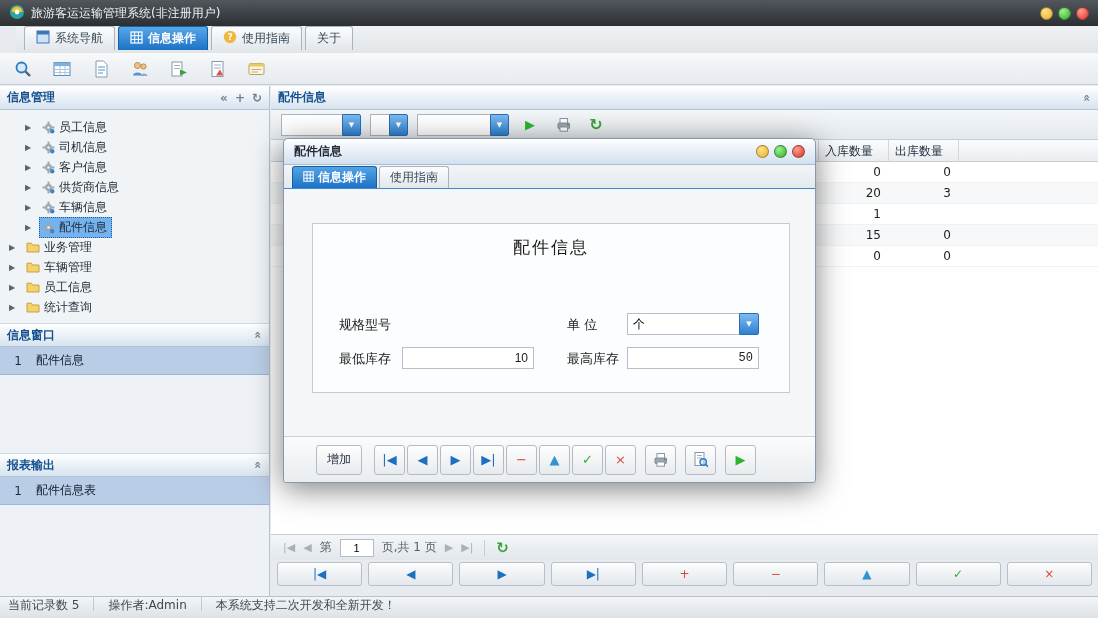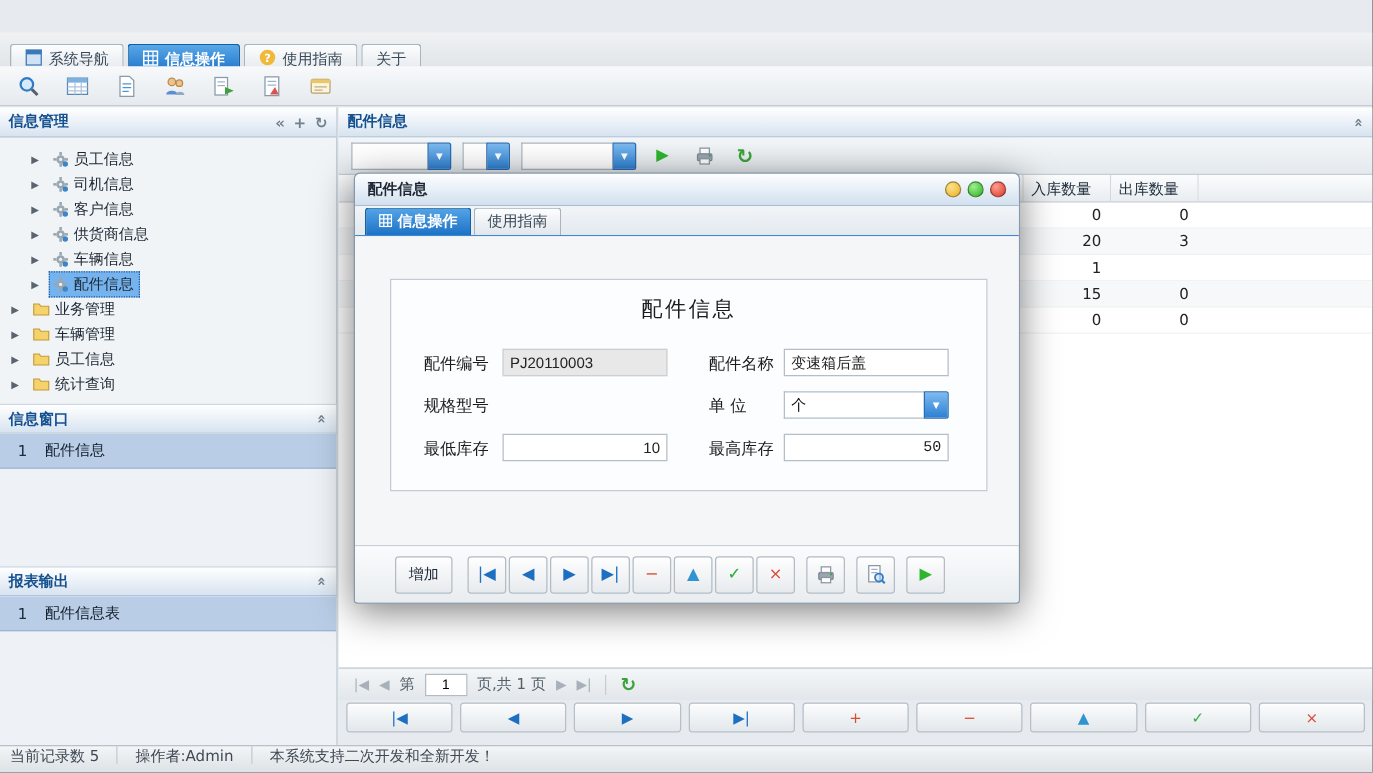--- a/index.html
+++ b/index.html
@@ -10,21 +10,21 @@
   
   .titlebar { position:absolute; top:0; left:0; right:0; height:26px; background:linear-gradient(#51575d,#2b2f32); display:flex; align-items:center; padding:0 9px; }
   .titlebar .ttl { color:#eef2f5; margin-left:6px; font-size:12px; }
   .traffic { margin-left:auto; display:flex; gap:5px; }
   .dot { width:13px; height:13px; border-radius:50%; border:1px solid rgba(0,0,0,.35); cursor:pointer; }
   .dot.y { background:radial-gradient(circle at 35% 30%, #ffe28a, #e8b124); }
   .dot.g { background:radial-gradient(circle at 35% 30%, #9ef08e, #2fae24); }
   .dot.r { background:radial-gradient(circle at 35% 30%, #ff9d8f, #d9362a); }
 
   
-  .tabstrip { position:absolute; top:26px; left:0; right:0; height:43px; background:linear-gradient(#f0f2f4,#d9dee3); border-bottom:1px solid #a9b4be; display:flex; align-items:center; padding-left:8px; gap:3px; }
+  .tabstrip { position:absolute; top:26px; left:16px; right:0; height:43px; background:linear-gradient(#f0f2f4,#d9dee3); border-bottom:1px solid #a9b4be; display:flex; align-items:flex-start; padding-left:8px; gap:3px; }
   .tab { height:24px; display:flex; align-items:center; gap:5px; padding:0 11px; border:1px solid #a9b4be; border-bottom:none; border-radius:3px 3px 0 0; background:linear-gradient(#fcfdfe,#e2e7ec); color:#3a4a58; cursor:pointer; }
   .tab.active { background:linear-gradient(#58a7e8,#1c72c6); border-color:#16609f; color:#fff; font-weight:bold; }
 
   
   .toolbar { position:absolute; top:53px; left:0; right:0; height:32px; background:linear-gradient(#f7f9fb,#e6eaee); border-bottom:1px solid #c3ccd4; display:flex; align-items:center; gap:13px; padding-left:10px; }
   .tool { width:26px; height:26px; display:flex; align-items:center; justify-content:center; border:1px solid transparent; border-radius:3px; cursor:pointer; }
 
   
   .sidebar { position:absolute; top:86px; left:0; bottom:22px; width:270px; background:#f0f4f7; border-right:1px solid #b6c2cd; display:flex; flex-direction:column; }
   .main { position:absolute; top:86px; left:271px; right:0; bottom:22px; display:flex; flex-direction:column; background:#e7ebef; }
@@ -110,20 +110,35 @@
   .dbar { position:absolute; left:0; right:0; bottom:0; height:46px; background:linear-gradient(#fafbfc,#e9edf0); border-top:1px solid #c8d0d8; border-radius:0 0 3px 3px; display:flex; align-items:center; padding-left:32px; gap:2px; }
   .dbtn { height:30px; min-width:31px; border:1px solid #b3bcc5; border-radius:3px; background:linear-gradient(#fefefe,#e7eaee); display:flex; align-items:center; justify-content:center; font-size:13px; cursor:pointer; }
   .dbtn.txt { padding:0 10px; margin-right:10px; font-size:12px; color:#1f2a38; }
   .dbtn.sp { margin-left:7px; }
 </style>
 </head>
 <body>
 
 <div class="app">
 
+  <div class="titlebar">
+    <span>
+      <svg width="16" height="16" viewBox="0 0 16 16">
+          <circle cx="8" cy="8" r="7" fill="#2aa5a0"></circle>
+          <path d="M2.5 8 A5.5 5.5 0 0 1 13.5 8" fill="#f2c12e"></path>
+          <circle cx="8" cy="8" r="2.4" fill="#fff"></circle>
+        </svg>
+    </span>
+    <span class="ttl">旅游客运运输管理系统(非注册用户)</span>
+    <span class="traffic">
+      <span class="dot y"></span>
+      <span class="dot g"></span>
+      <span class="dot r"></span>
+    </span>
+  </div>
 
   <div class="tabstrip">
     <div class="tab">
       <span><svg width="14" height="14">
             <rect x="1" y="1" width="12" height="12" fill="#cfe2f5" stroke="#3a78b8"></rect>
             <rect x="1" y="1" width="12" height="3.5" fill="#3a78b8"></rect>
           </svg></span>
       <span>系统导航</span>
     </div>
     <div class="tab active">
@@ -493,26 +508,20 @@
             </svg></span>
         <span>信息操作</span>
       </div>
       <div class="dtab">
         <span>使用指南</span>
       </div>
     </div>
     <div class="dbody">
       <div class="formbox">
         <div class="ftitle">配件信息</div>
-        <div class="frow" style="top:55px">
-          <span class="flabel" style="left:26px">配件编号</span>
-          <input class="finput ro" style="left: 89px;" readonly="" value="PJ20110003">
-          <span class="flabel" style="left:254px">配件名称</span>
-          <input class="finput" style="left: 314px;" value="变速箱后盖">
-        </div>
         <div class="frow" style="top:89px">
           <span class="flabel" style="left:26px">规格型号</span>
           <span class="flabel" style="left:254px">单 位</span>
           <span class="fcombo" style="left:314px">
             <input value="个" style="">
             <span class="cbtn">▼</span>
           </span>
         </div>
         <div class="frow" style="top:123px">
           <span class="flabel" style="left:26px">最低库存</span>

